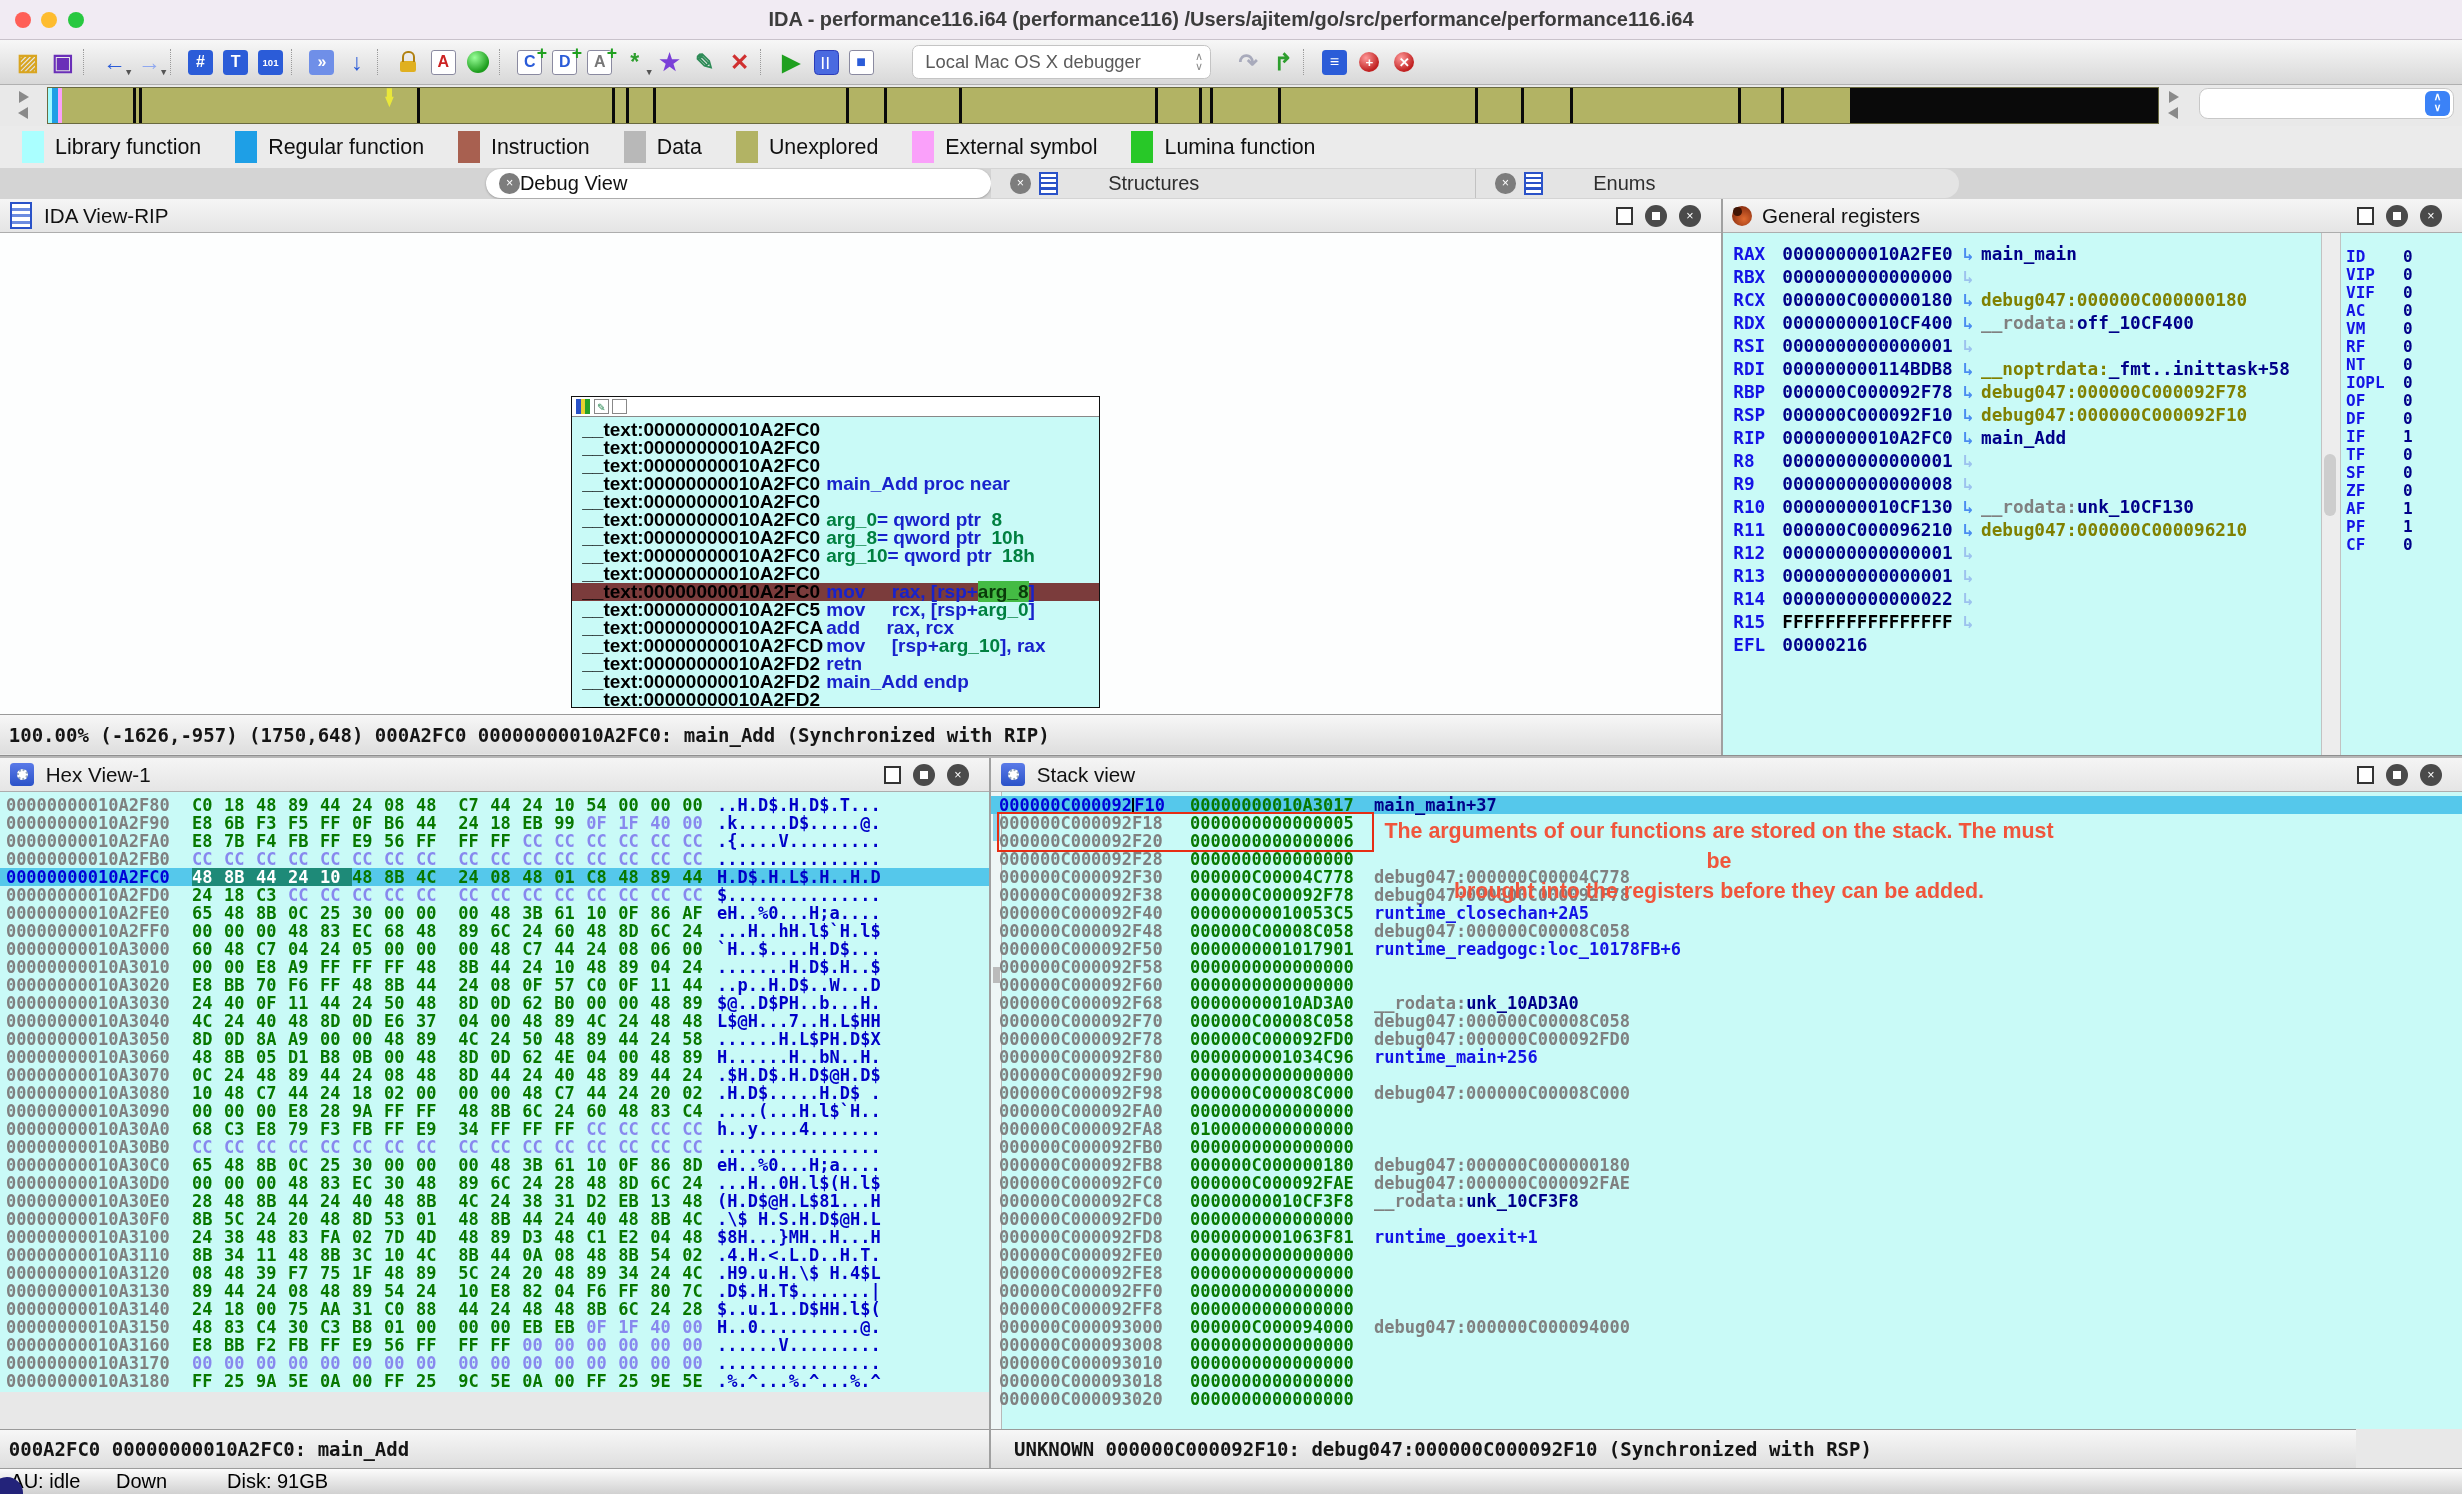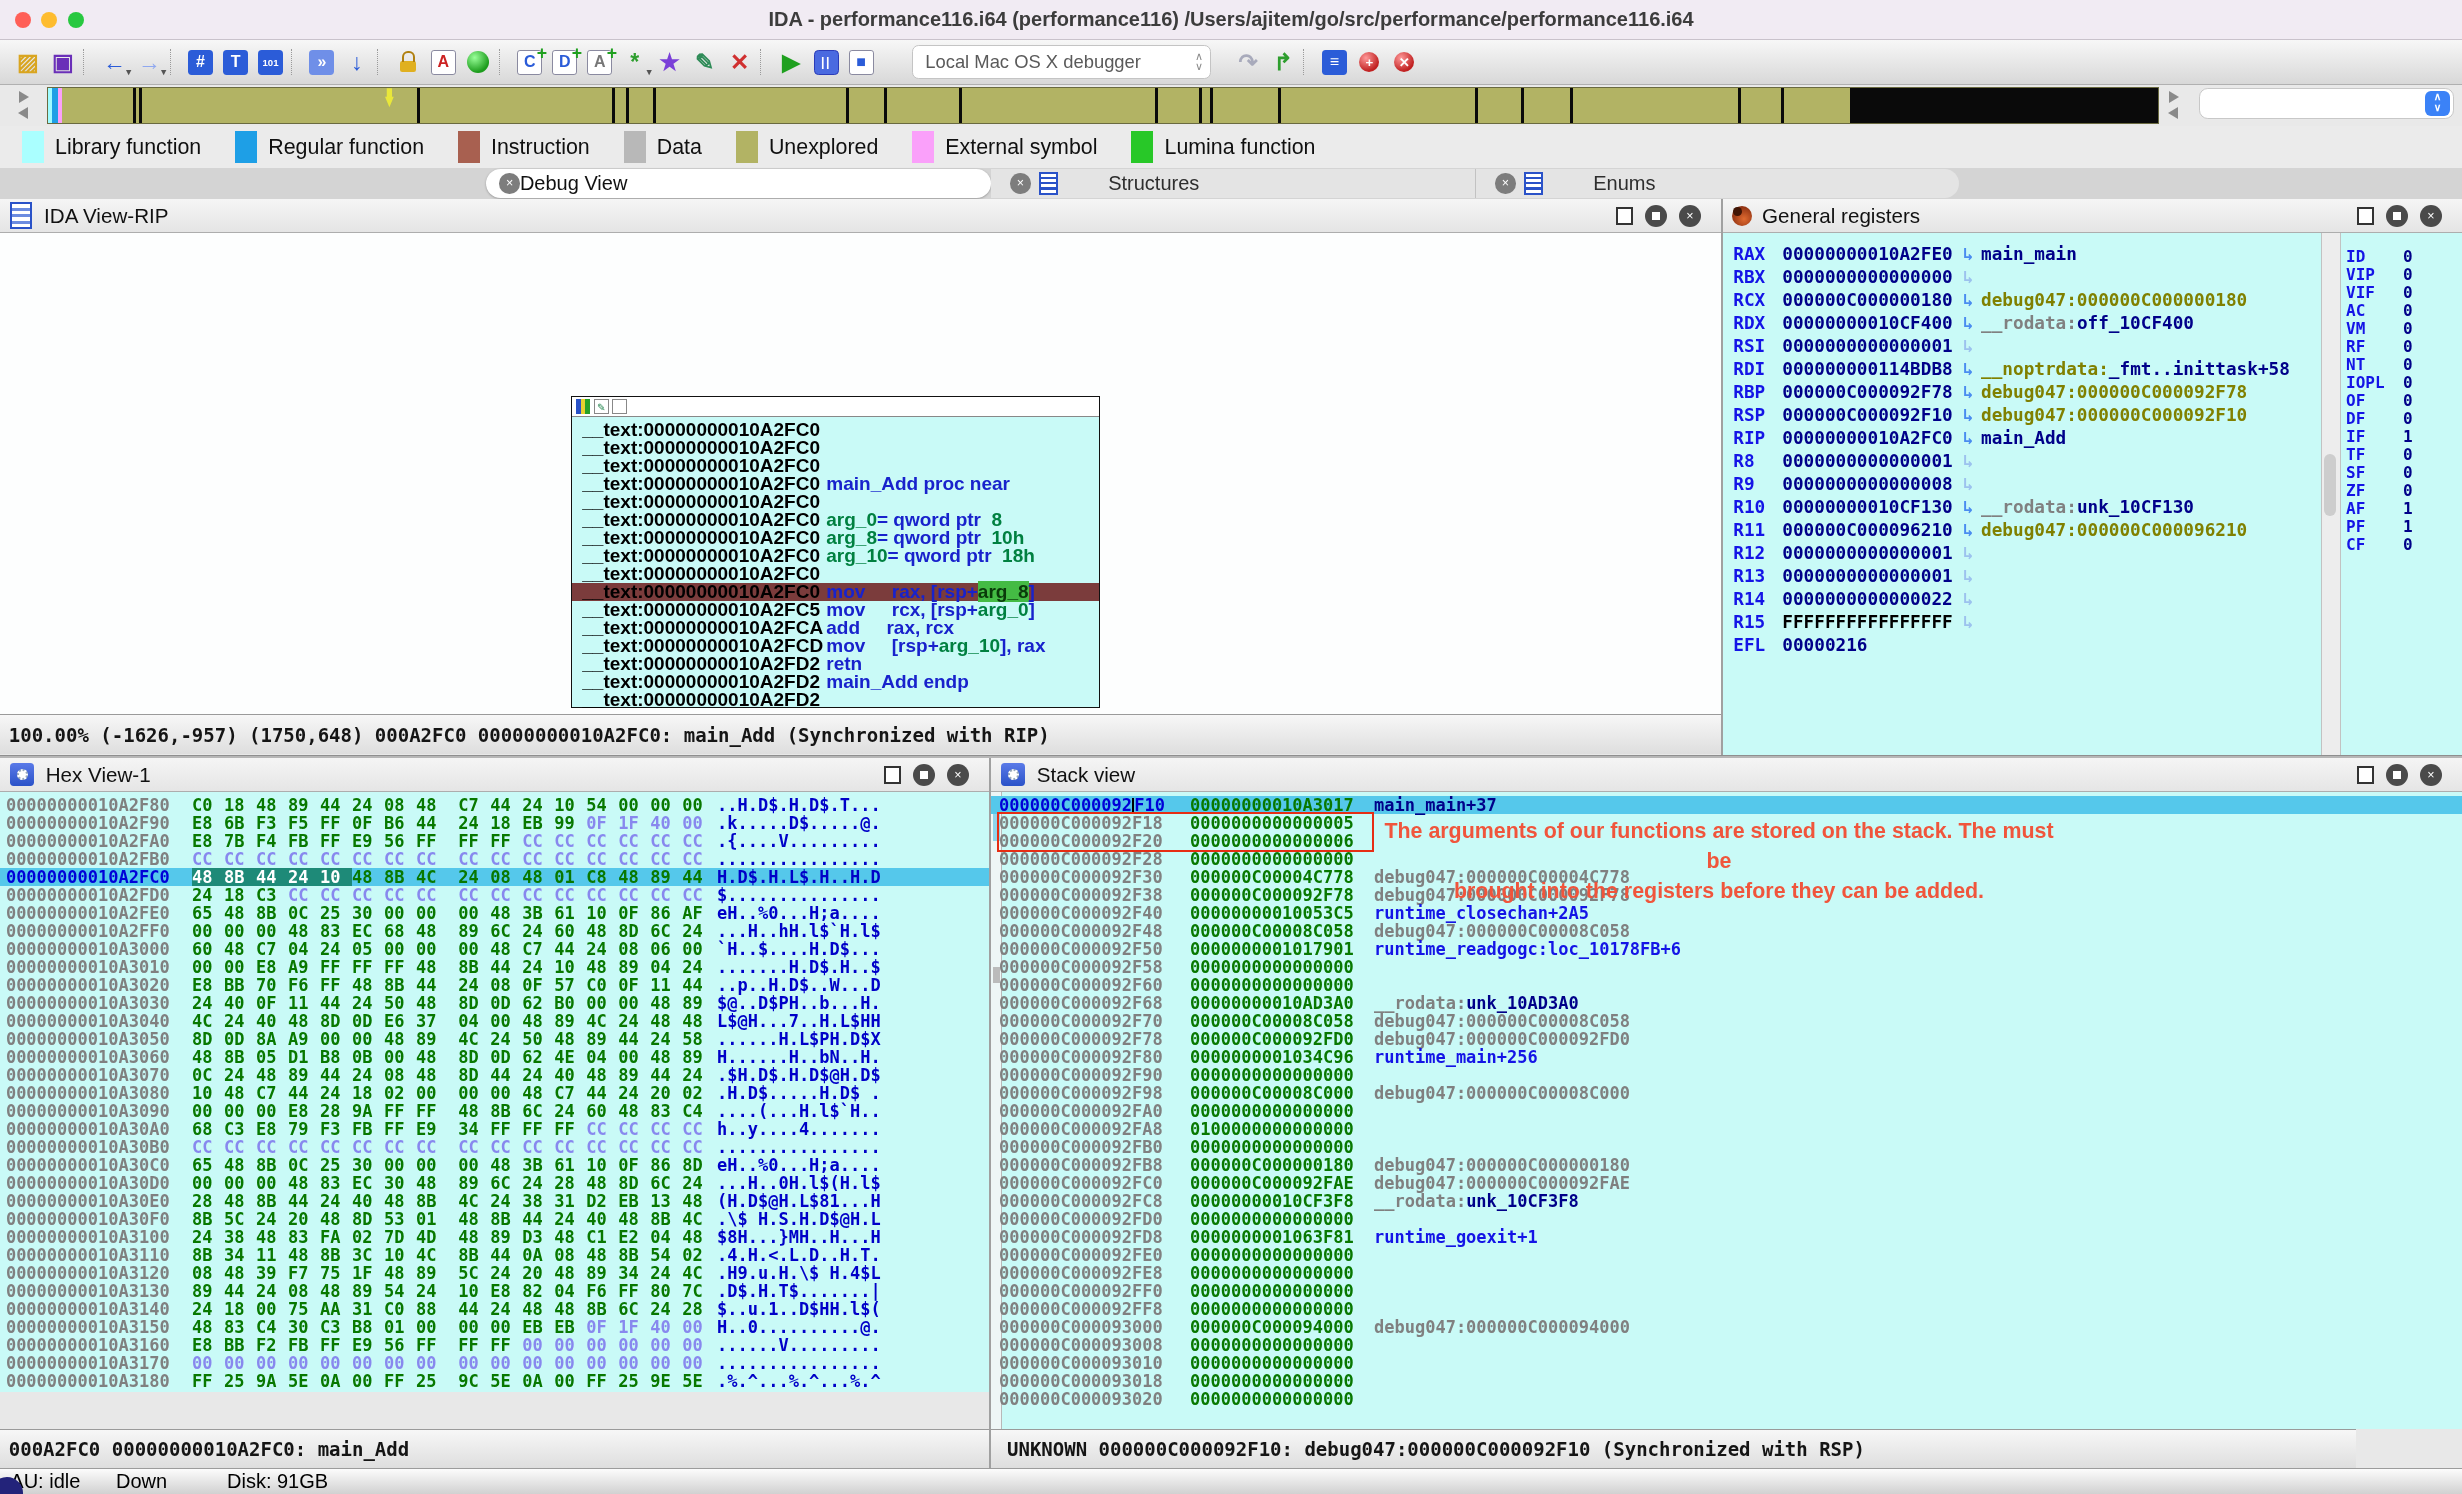--- a/index.html
+++ b/index.html
@@ -119,21 +119,21 @@
   #stack-rows{padding-top:4.4px}
   .strow{height:18px;line-height:18px;padding-left:8px;font-family:"DejaVu Sans Mono",monospace;font-weight:bold;font-size:17px;white-space:pre;position:relative}
   .strow.hl{background:#55c8eb}
   .sta{display:inline-block;width:191px;color:#808080}
   .strow.hl .sta{color:#0000d8}
   .stv{display:inline-block;width:184px;color:#087800}
   .c-gray{color:#808080}.c-olive{color:#808000}.c-navy{color:#000089}.c-blue{color:#1414e6}
   .caretbar{display:inline-block;width:2.2px;height:16px;background:#000;vertical-align:-2.2px}
   #stk-redbox{position:absolute;left:5.9px;top:20px;width:377px;height:40px;border:2.9px solid #e62d14;box-sizing:border-box}
   #stk-note{position:absolute;left:393px;top:23.6px;width:670px;text-align:center;font-family:"Liberation Sans",sans-serif;font-weight:bold;font-size:21.4px;line-height:30px;color:#f0553c}
-  #stk-status{left:991px;top:1429px;width:1365px;height:39px;padding-left:16px}
+  #stk-status{left:991px;top:1429px;width:1365px;height:39px;padding-left:23px}
   
   #appbar{position:absolute;left:0;top:1468px;width:100%;height:26.5px;background:linear-gradient(#fcfcfc,#cfcfcf);border-top:0.7px solid #9c9c9c;box-sizing:border-box}
   #appbar span{position:absolute;top:0;line-height:25px;font-size:20px;color:#000}
   #corner-dec{position:absolute;left:-8.8px;top:1477px;width:32px;height:32px;border-radius:50%;background:#23237a}
 </style>
 </head>
 <body>
 
 <div id="titlebar">
   <span class="tl" style="left:14.7px;background:#ff5f57"></span>

